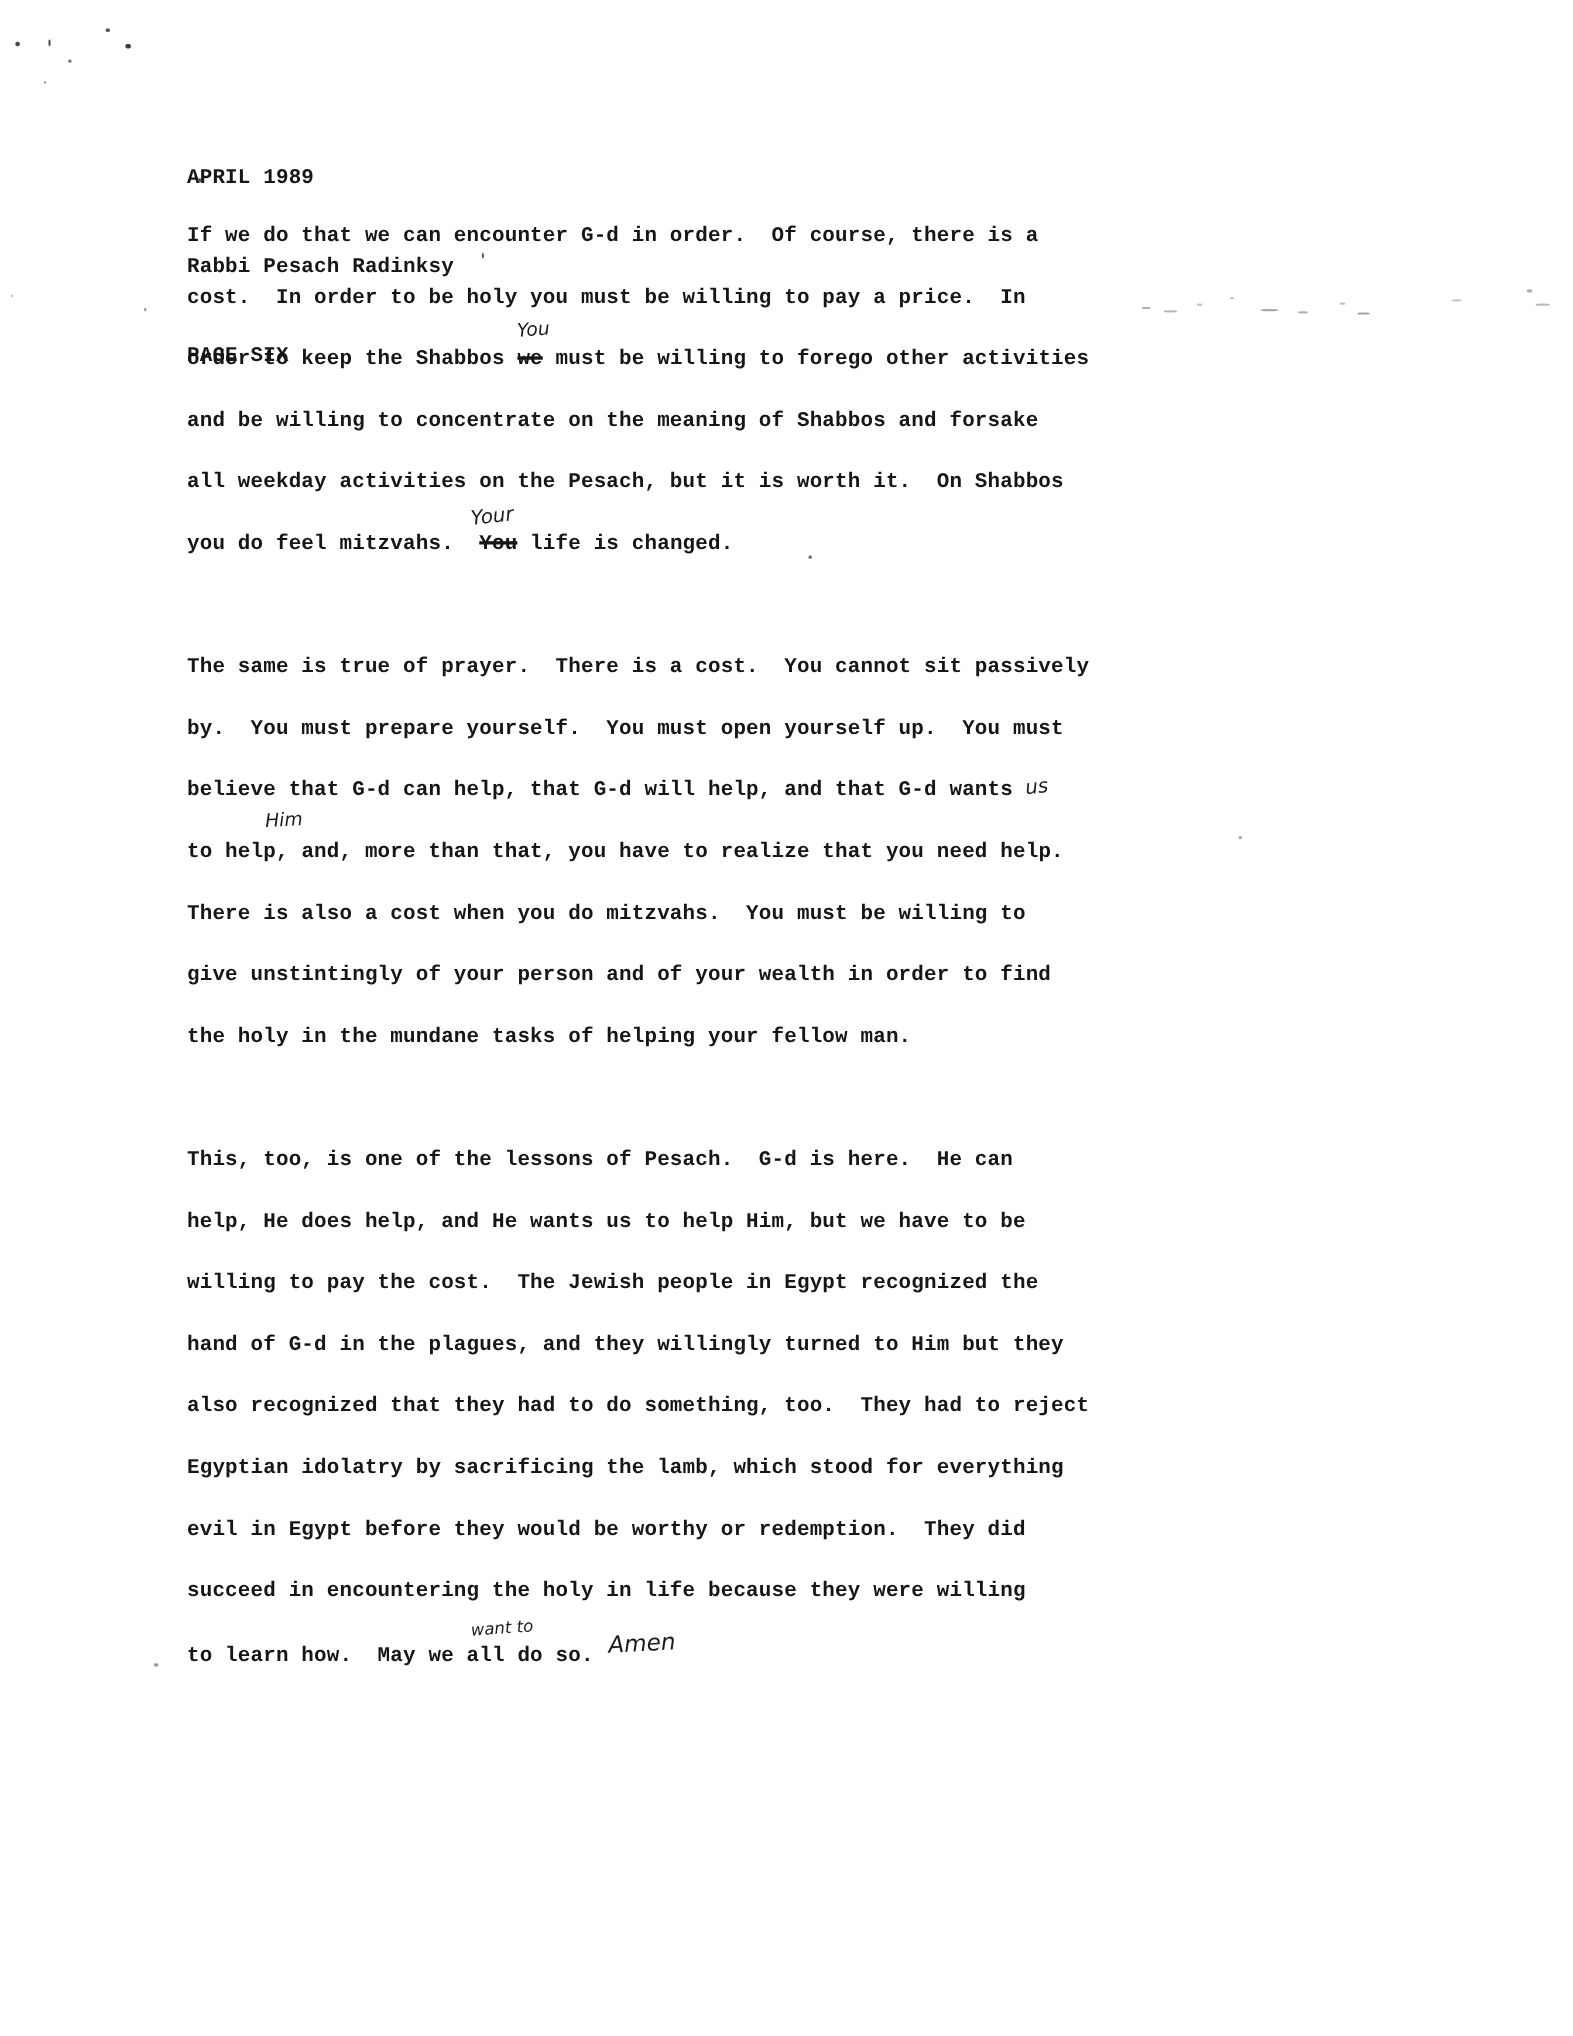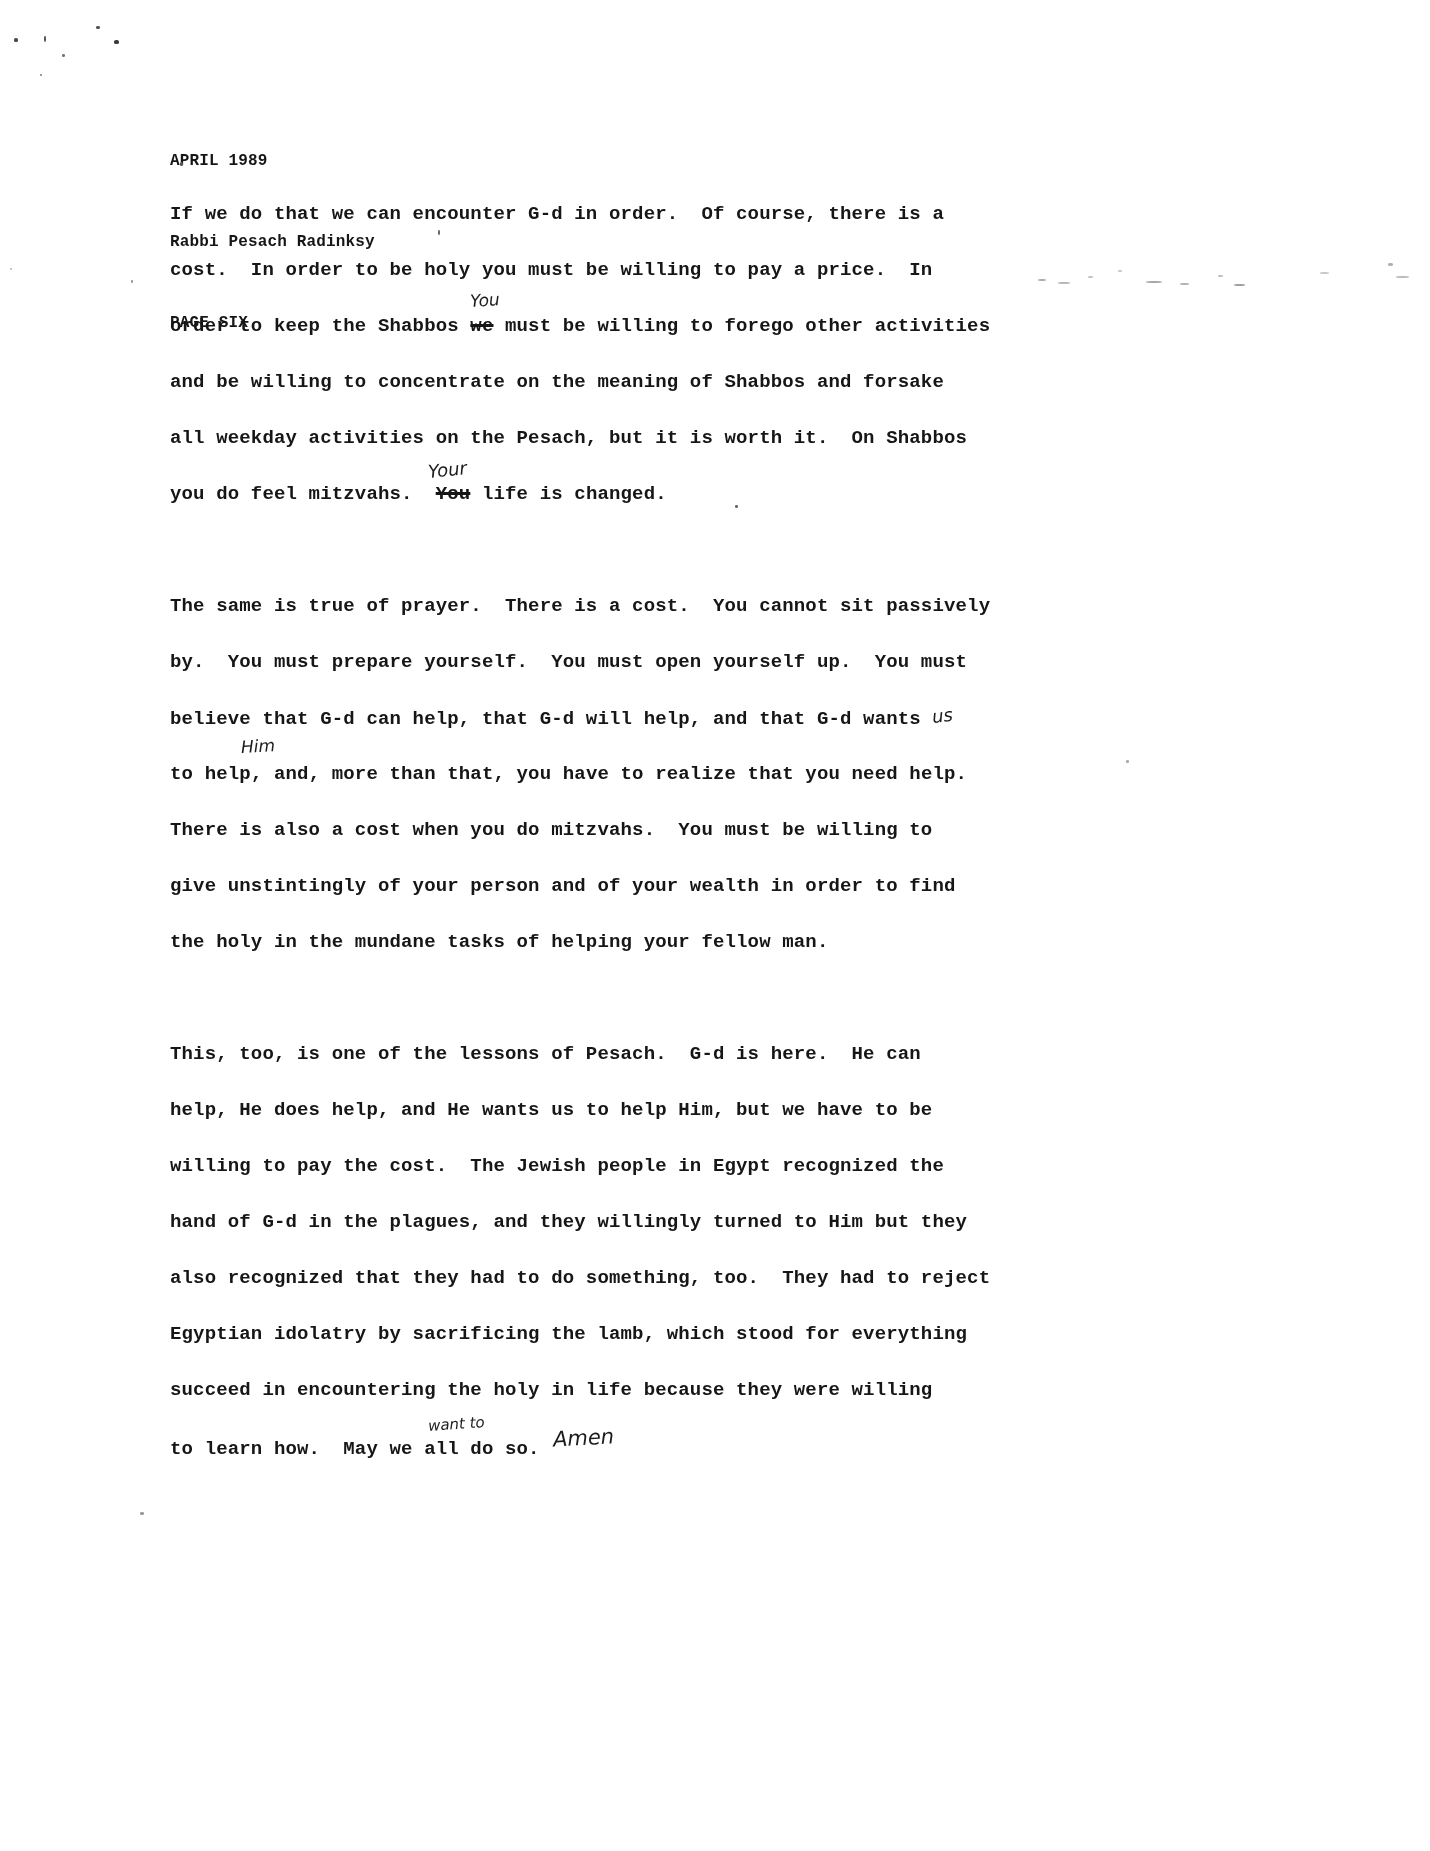--- a/index.html
+++ b/index.html
@@ -7,21 +7,21 @@
     position:relative;
     width:1430px;height:1851px;
     background:#ffffff;
     overflow:hidden;
     font-family:"Liberation Mono","DejaVu Sans Mono",monospace;
     font-weight:700;
     color:#161616;
   }
   .header{
     position:absolute;left:170px;top:94px;
-    font-size:16px;line-height:27px;letter-spacing:.15px;
+    font-size:19px;line-height:27px;letter-spacing:.15px;
     white-space:pre;
   }
   .bodytext{
     position:absolute;left:170px;top:203px;
     font-size:19px;letter-spacing:.15px;
   }
   .para{margin:0 0 56px 0;}
   .tline{
     height:56px;
     white-space:pre;
@@ -96,20 +96,21 @@
       <div class="tline">the holy in the mundane tasks of helping your fellow man.</div>
     </div>
 
     <div class="para">
       <div class="tline">This, too, is one of the lessons of Pesach.  G-d is here.  He can</div>
       <div class="tline">help, He does help, and He wants us to help Him, but we have to be</div>
       <div class="tline">willing to pay the cost.  The Jewish people in Egypt recognized the</div>
       <div class="tline">hand of G-d in the plagues, and they willingly turned to Him but they</div>
       <div class="tline">also recognized that they had to do something, too.  They had to reject</div>
       <div class="tline">Egyptian idolatry by sacrificing the lamb, which stood for everything</div>
+      <div class="tline">evil in Egypt before they would be worthy or redemption.  They did</div>
       <div class="tline">succeed in encountering the holy in life because they were willing</div>
       <div class="tline"><span class="t">to learn how.  May we </span><span class="anchor"><span class="hand ann ann-wantto">want to</span></span><span class="t">all do so. </span><span class="hand hand-amen">Amen</span></div>
     </div>
 
   </div>
 
   <div class="speck" style="left:14px;top:38px;width:4px;height:4px;background:#4a4a4a;"></div>
   <div class="speck" style="left:44px;top:36px;width:2px;height:6px;background:#555;"></div>
   <div class="speck" style="left:62px;top:54px;width:3px;height:3px;background:#777;"></div>
   <div class="speck" style="left:96px;top:26px;width:4px;height:3px;background:#555;"></div>

